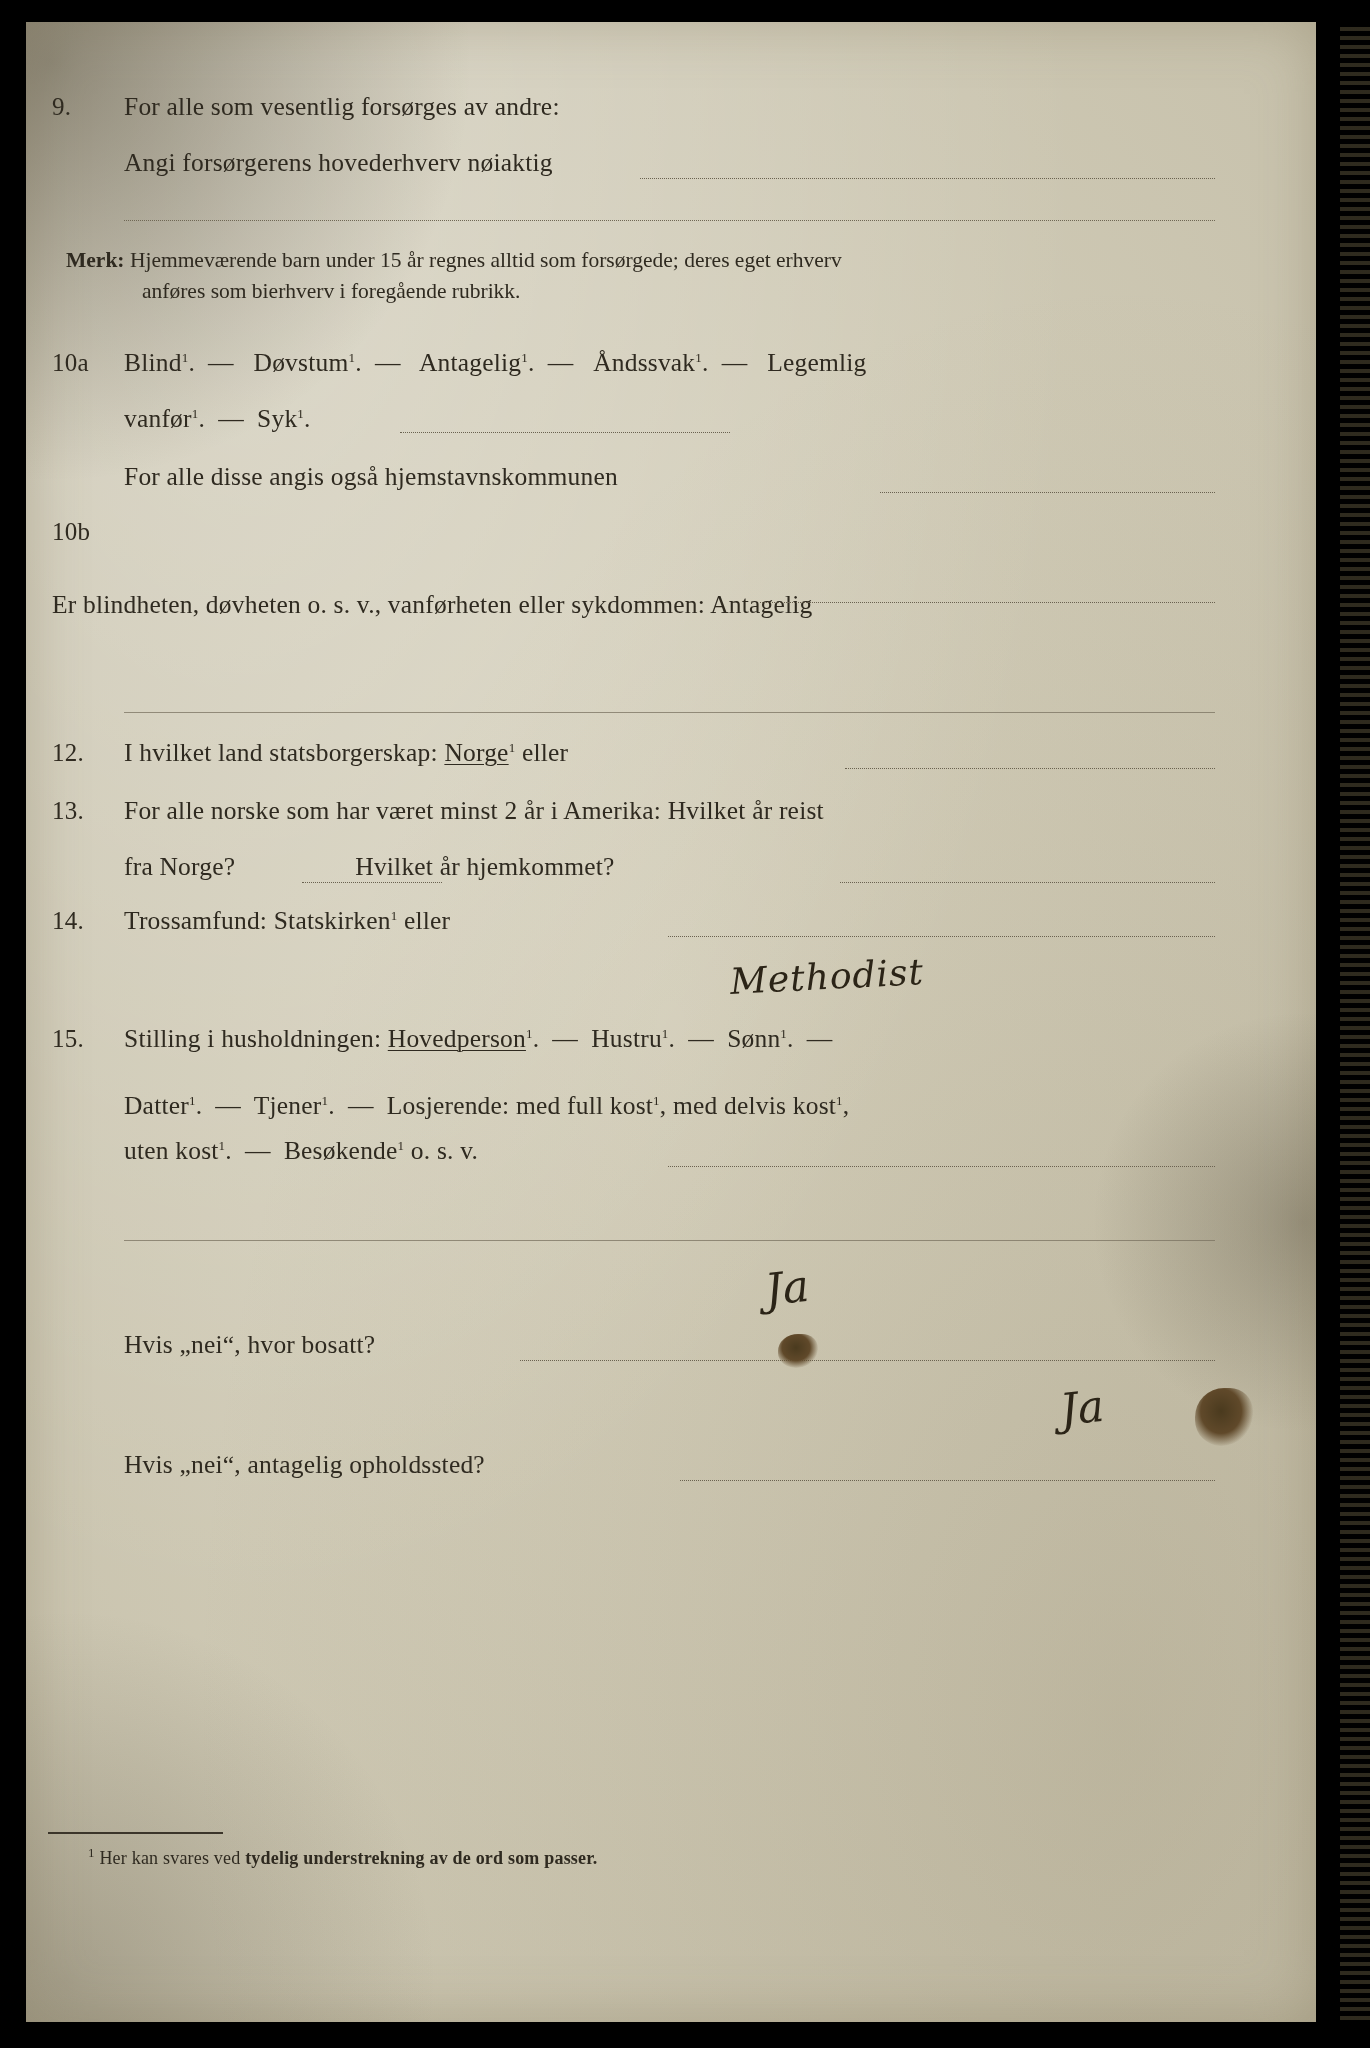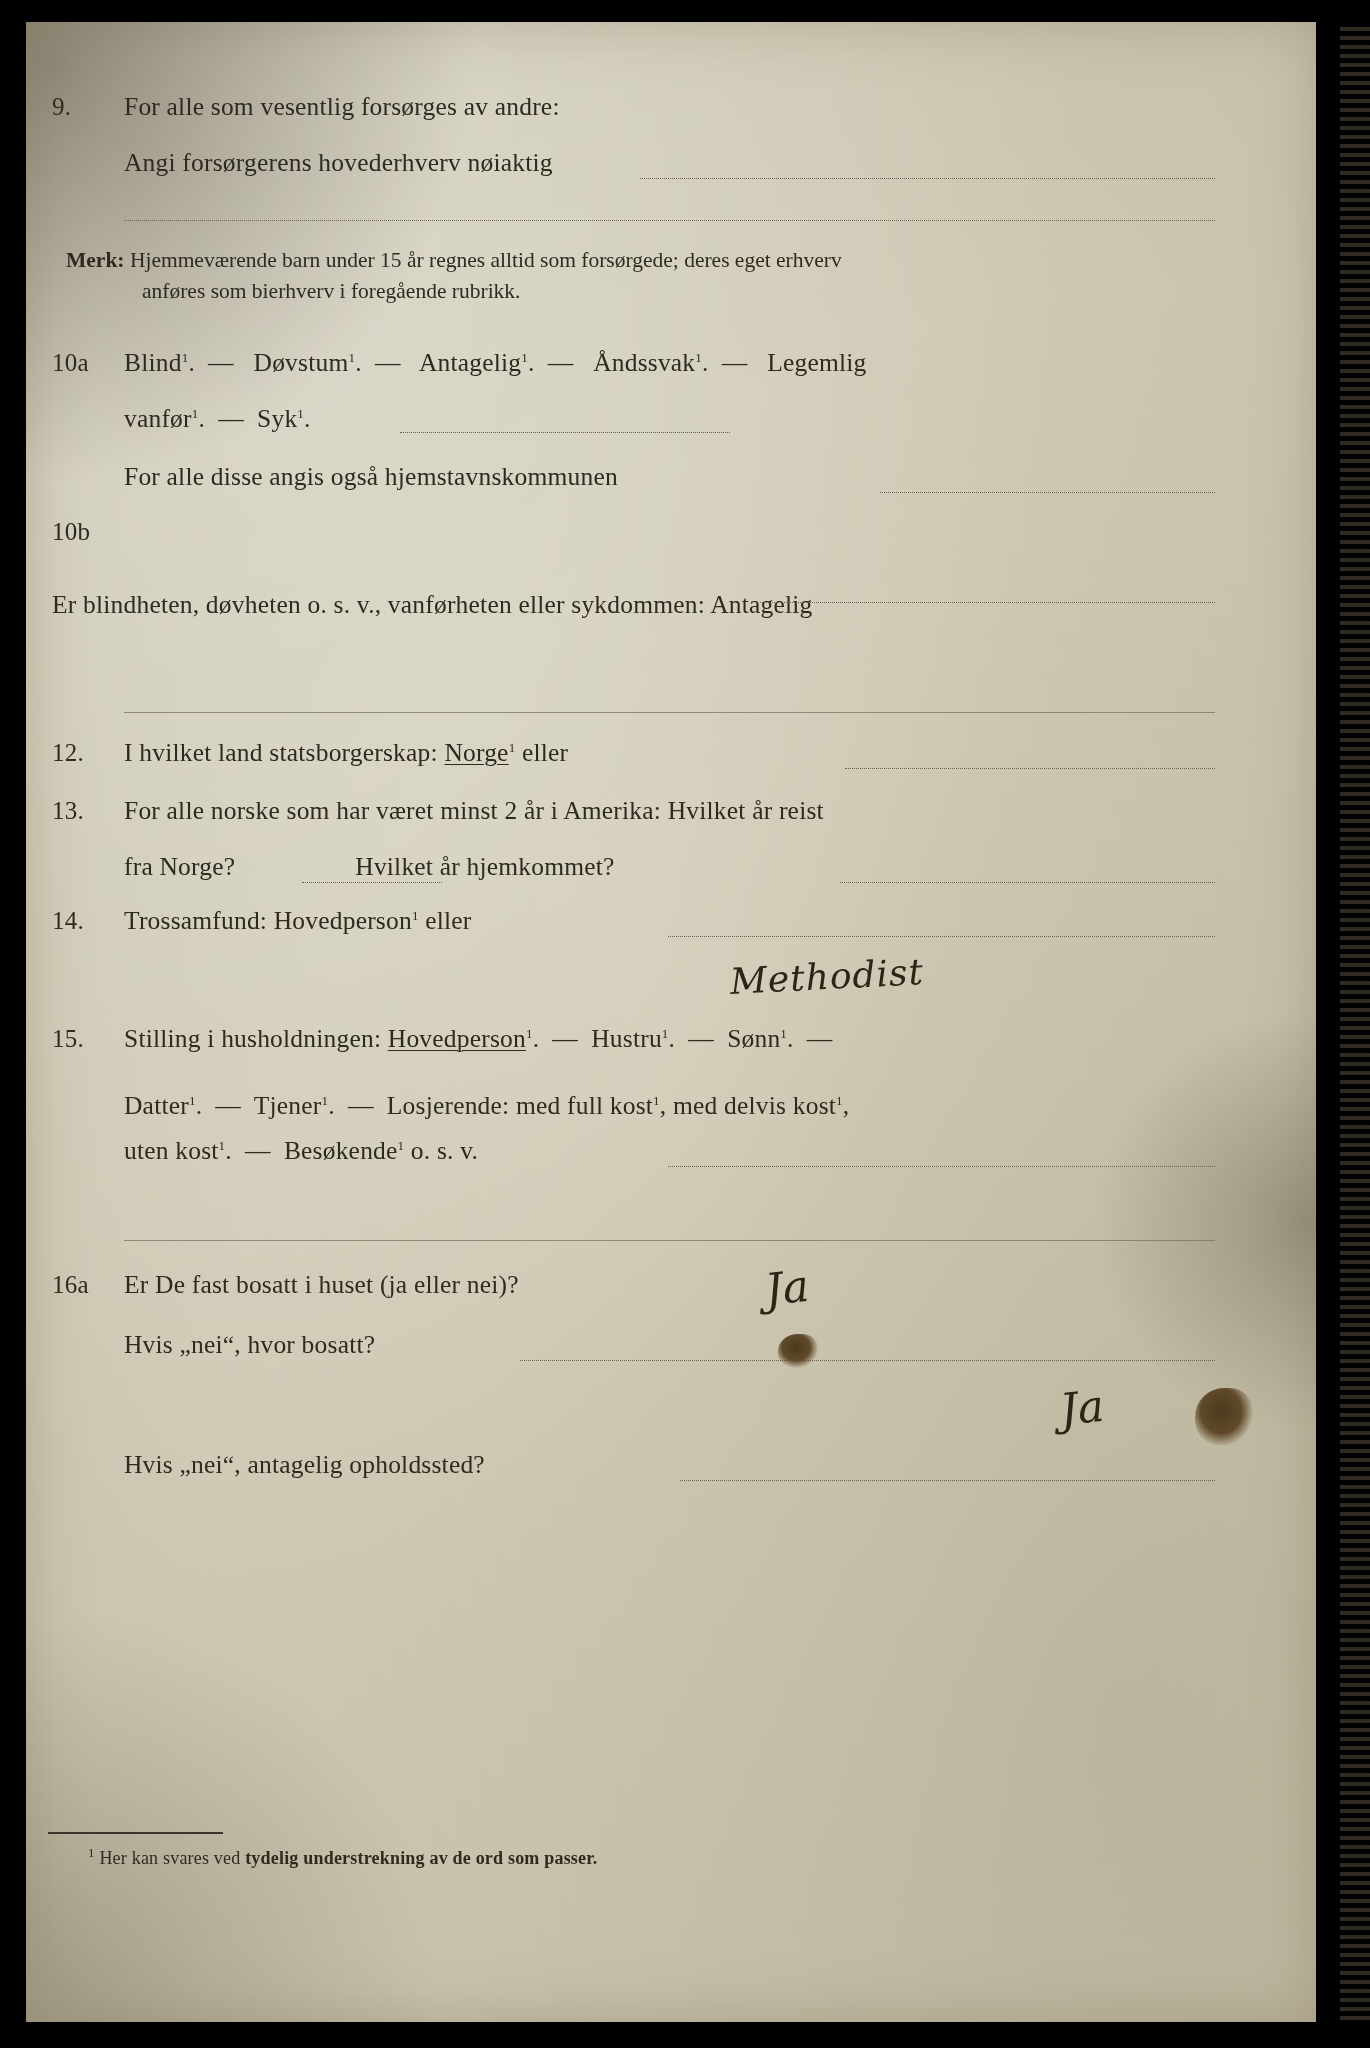--- a/index.html
+++ b/index.html
@@ -242,21 +242,21 @@
     <div class="row" style="left:124px; top:852px;">
       <span class="txt">fra Norge?</span>
       <span class="txt" style="margin-left:120px;">Hvilket år hjemkommet?</span>
     </div>
     <div class="leader" style="left:302px; top:882px; width:140px;"></div>
     <div class="leader" style="left:840px; top:882px; width:375px;"></div>
 
     <div class="row" style="left:52px; top:906px;">
       <span class="num">14.</span>
       <span class="txt">
-        <span>Trossamfund:  Hovedperson</span><sup class="note">1</sup><span> eller</span>
+        <span>Trossamfund:  Statskirken</span><sup class="note">1</sup><span> eller</span>
       </span>
     </div>
     <div class="leader" style="left:668px; top:936px; width:547px;"></div>
     <div class="hand meth" style="left:730px; top:956px;">Methodist</div>
 
     <div class="row" style="left:52px; top:1024px;">
       <span class="num">15.</span>
       <span class="txt">
         <span>Stilling i husholdningen:  </span><span class="ul">Hovedperson</span><sup class="note">1</sup>.
         &nbsp;—&nbsp;
@@ -278,24 +278,20 @@
       <span class="txt">
         <span>uten kost</span><sup class="note">1</sup>.
         &nbsp;—&nbsp;
         <span>Besøkende</span><sup class="note">1</sup><span> o. s. v.</span>
       </span>
     </div>
     <div class="leader" style="left:668px; top:1166px; width:547px;"></div>
 
     <div class="hr" style="left:124px; top:1240px; width:1091px;"></div>
 
-    <div class="row" style="left:52px; top:1270px;">
-      <span class="num">16a</span>
-      <span class="txt">Er De fast bosatt i huset (ja eller nei)?</span>
-    </div>
     <div class="hand ja" style="left:765px; top:1262px;">Ja</div>
 
     <div class="row" style="left:124px; top:1330px;">
       <span class="txt">Hvis „nei“, hvor bosatt?</span>
     </div>
     <div class="leader" style="left:520px; top:1360px; width:695px;"></div>
     <div class="blot" style="left:778px; top:1334px; width:40px; height:34px;"></div>
 
     <div class="hand ja" style="left:1060px; top:1382px;">Ja</div>
     <div class="blot" style="left:1195px; top:1388px; width:58px; height:58px;"></div>

